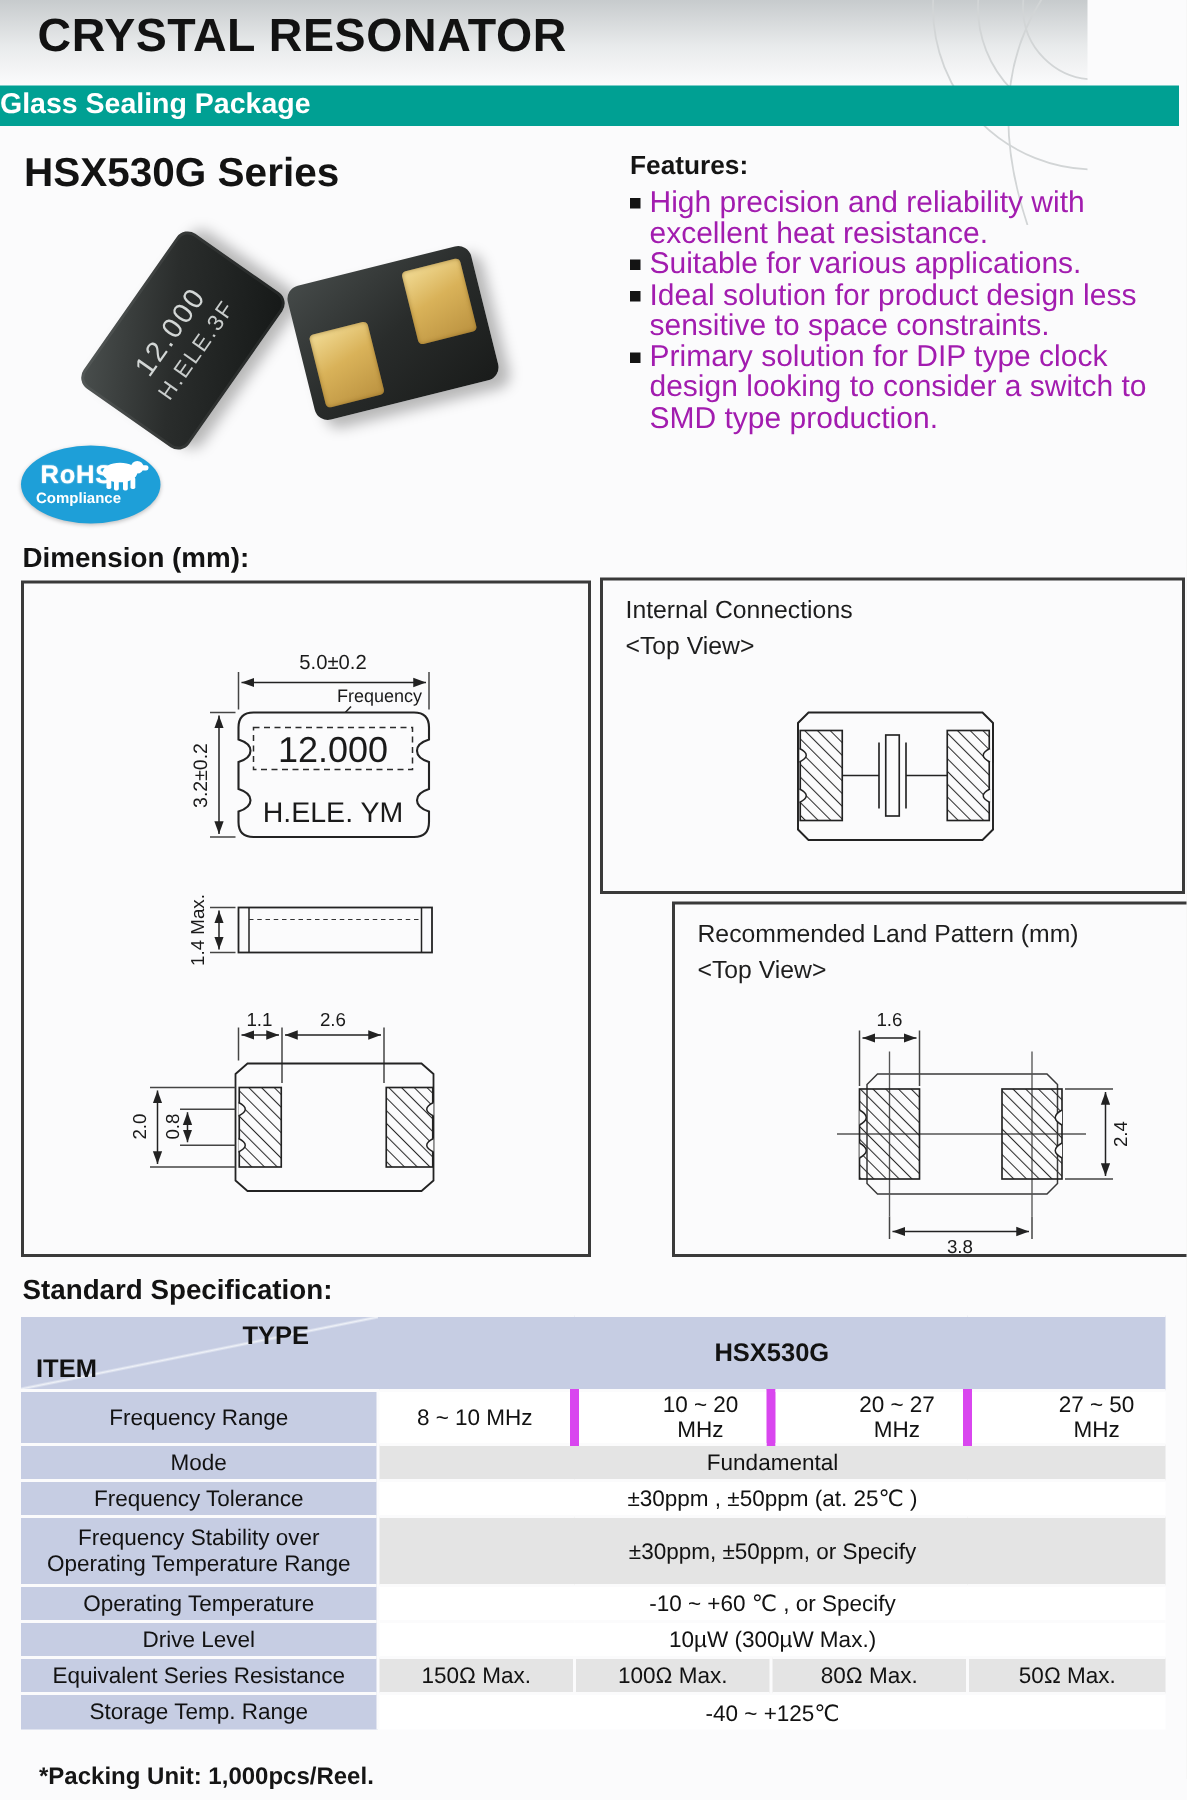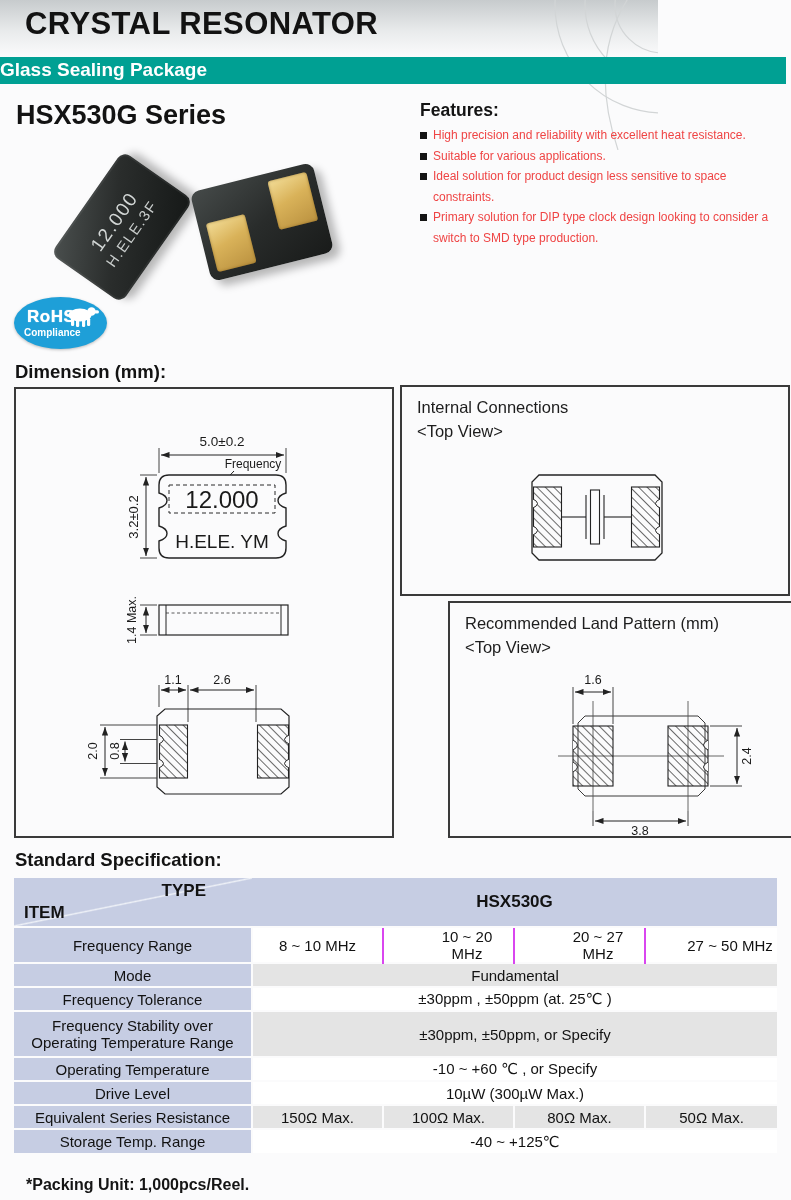--- a/index.html
+++ b/index.html
@@ -1,20 +1,20 @@
 <!DOCTYPE html>
 <html><head>
 <meta charset="utf-8">
 <style>
   * { margin:0; padding:0; box-sizing:border-box; }
   body { background:#e9e9e9; font-family:"Liberation Sans","DejaVu Sans",sans-serif; }
   .page { position:relative; width:791px; height:1200px; margin:0 auto; background:#fbfbfc; overflow:hidden; color:#111; }
 
   
-  .hdr { position:absolute; left:0; top:0; width:658px; height:57px;
+  .hdr { position:absolute; left:0; top:0; width:725px; height:57px;
          background:linear-gradient(180deg,#c7cbcd 0%,#e9ebec 55%,#fbfbfc 100%); overflow:visible; }
   .hdr-arcs { position:absolute; right:0; top:0; width:200px; height:150px; pointer-events:none; }
   .hdr h1 { position:absolute; left:25px; top:6px; font-size:31px; font-weight:800; letter-spacing:.4px; color:#121212; }
   .banner { position:absolute; left:0; top:57px; width:786px; height:27px; background:#00a093; }
   .banner span { display:block; line-height:26px; font-size:19px; font-weight:bold; color:#fff; }
 
   
   .series-title { position:absolute; left:16px; top:100px; font-size:27px; font-weight:800; color:#131313; }
 
   .photo-area { position:absolute; left:0; top:150px; width:400px; height:160px; }
@@ -37,21 +37,21 @@
   .rohs { position:absolute; left:14px; top:297px; width:93px; height:52px; background:#1e9fd8;
           border-radius:50%; box-shadow:0 1px 3px rgba(0,0,0,.25); }
   .rohs .r1 { position:absolute; left:13px; top:10px; font-size:17px; font-weight:800; color:#fff; letter-spacing:.5px;
               text-shadow:0 0 1px #fff; }
   .rohs .r2 { position:absolute; left:10px; top:30px; font-size:10px; font-weight:bold; color:#fff; }
   .rohs svg { position:absolute; right:5px; top:7px; }
 
   .features { position:absolute; left:420px; top:100px; width:366px; }
   .features h3 { font-size:17.5px; font-weight:bold; margin-bottom:4px; color:#141414; }
   .features ul { list-style:none; }
-  .features li { display:flex; gap:6px; font-size:12px; line-height:20.5px; color:#ef4444; }
+  .features li { display:flex; gap:6px; font-size:20px; line-height:20.5px; color:#a21caf; }
   .features .sq { flex:0 0 7px; width:7px; height:7px; background:#141414; margin-top:7px; }
 
   
   .sec-h { position:absolute; left:15px; font-size:18.5px; font-weight:800; color:#131313; }
   .sec-h.dim { top:361px;text-align:center; }
   .sec-h.spec { top:849px; }
 
   
   .box { position:absolute; border:2px solid #3a3a3a; background:transparent; }
   .box-left { left:14px; top:387px; width:380px; height:451px; }
@@ -66,21 +66,21 @@
   
   .spec-table { position:absolute; left:14px; top:876px; width:763px; border-collapse:collapse; table-layout:fixed; }
   .spec-table td { font-size:15px; text-align:center; vertical-align:middle; padding:0 4px;
                    border-top:2px solid #fbfbfc; color:#121212; }
   .spec-table tr { height:24px; }
   .spec-table tr.head { height:50px; }
   .spec-table tr.tall { height:46px; }
   .spec-table td.ic { background:#c6cde3; border-right:2px solid #fbfbfc; }
   .spec-table tr.w td.vc { background:#fff; }
   .spec-table tr.g td.vc { background:#e4e4e4; }
-  .spec-table tr.w td.vc + td.vc { border-left:2px solid #d946ef;padding-left:41px; }
+  .spec-table tr.w td.vc + td.vc { border-left:6px solid #d946ef;padding-left:41px; }
   .spec-table tr.g td.vc + td.vc { border-left:2px solid #fbfbfc; }
   td.diag { position:relative; background-color:#c6cde3;
             background-image:linear-gradient(to bottom right,rgba(248,249,252,0) calc(50% - 1.4px),#eef1f7 50%,rgba(248,249,252,0) calc(50% + 1.4px)); }
   td.diag .t-type { position:absolute; top:3px; right:46px; font-weight:bold; font-size:17px; }
   td.diag .t-item { position:absolute; bottom:3px; left:10px; font-weight:bold; font-size:17px;text-align:right; }
   td.model { background:#c6cde3; font-weight:bold; font-size:17px; }
 
   .packing { position:absolute; left:26px; top:1176px; font-size:16px; font-weight:600; color:#151515; }
 </style>
 </head>

